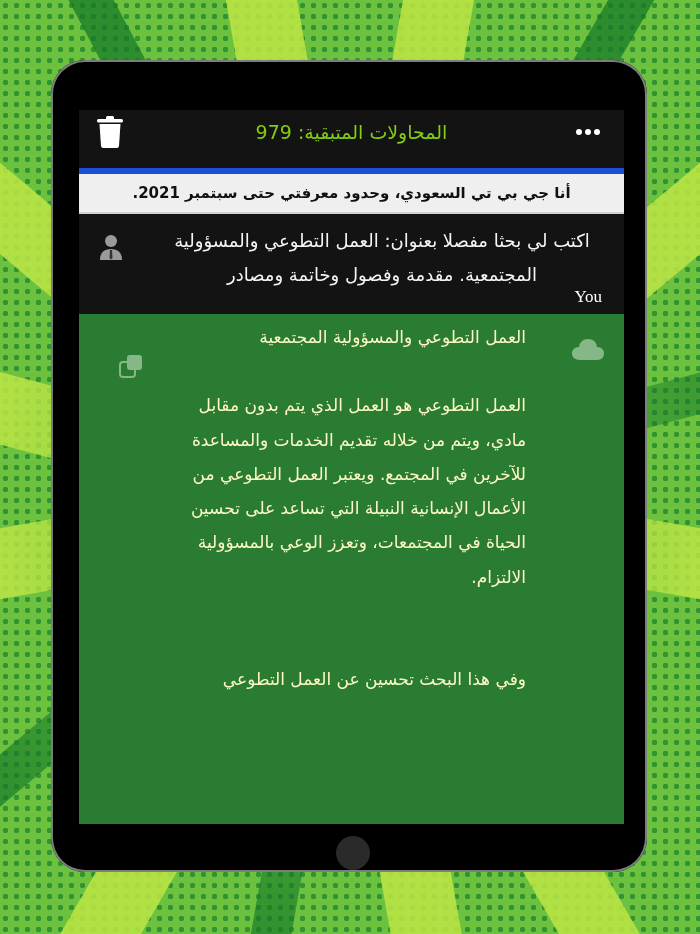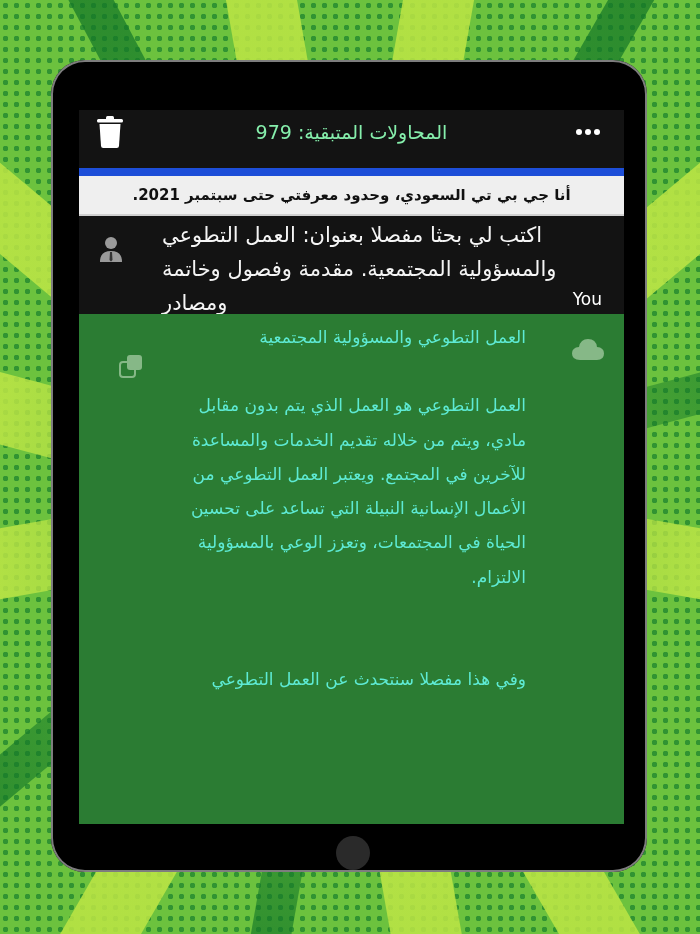--- a/index.html
+++ b/index.html
@@ -33,52 +33,52 @@
     background:#131313; overflow:hidden;
   }
   .topbar {
     height:44px; position:relative; background:#131313;
     display:flex; align-items:center; justify-content:center;
   }
   .trash {
     position:absolute; left:18px; top:6px; width:26px; height:32px;
   }
   .title {
-    color:#86efac; font-size:19px; direction:rtl;
+    color:#84cc16; font-size:19px; direction:rtl;
   }
   .more {
     position:absolute; right:24px; top:19px; display:flex; gap:3px;
   }
   .more span { width:6px; height:6px; border-radius:50%; background:#fff; display:block; }
   .notice {
     margin-top:14px; height:38px; background:#efefef;
-    border-top:8px solid #1d4ed8; border-bottom:2px solid #d0d0d0;
+    border-top:6px solid #1d4ed8; border-bottom:2px solid #d0d0d0;
     display:flex; align-items:center; justify-content:center;
     color:#111; font-weight:bold; font-size:15px; direction:rtl;
   }
   .user-msg {
     position:relative; height:106px; background:#131313;
   }
   .user-avatar { position:absolute; left:20px; top:20px; width:24px; height:26px; }
   .user-text {
-    position:absolute; right:22px; top:2px; width:440px;
-    color:#f5f5f5; font-size:21px; line-height:34px; direction:rtl; text-align:left;
+    position:absolute; right:22px; top:10px; width:440px;
+    color:#f5f5f5; font-size:18px; line-height:34px; direction:rtl; text-align:center;
   }
   .user-name {
-    position:absolute; right:22px; top:73px; color:#fff; font-size:17px;
+    position:absolute; right:22px; top:73px; color:#fff; font-size:17px;font-family:Liberation Serif, serif;
   }
   .bot-msg {
     position:absolute; left:0; top:204px; width:545px; height:520px;
     background:#2b7c33; overflow:hidden;
   }
   .cloud { position:absolute; right:20px; top:24px; width:32px; height:22px; }
   .copy { position:absolute; left:40px; top:40px; width:24px; height:24px; }
   .bot-text {
     position:absolute; right:98px; top:6px; width:340px;
-    color:#5eead4; font-size:17px; line-height:34.3px; direction:rtl; text-align:right;
+    color:#fef9c3; font-size:17px; line-height:34.3px; direction:rtl; text-align:right;
   }
   .bot-text p { margin:0; }
   .bot-text .gap { height:34px; }
   .home-btn {
     position:absolute; left:336px; top:836px; width:34px; height:34px;
     border-radius:50%; background:#2a2a2a;
   }
 </style>
 </head>
 <body>
@@ -137,18 +137,18 @@
     <svg class="copy" viewBox="0 0 24 24">
       <rect x="1" y="8" width="15" height="15" rx="3" fill="none" stroke="#86b887" stroke-width="2"></rect>
       <rect x="8" y="1" width="15" height="15" rx="3" fill="#86b887"></rect>
     </svg>
     <div class="bot-text">
       <p>العمل التطوعي والمسؤولية المجتمعية</p>
       <div class="gap"></div>
       <p>العمل التطوعي هو العمل الذي يتم بدون مقابل مادي، ويتم من خلاله تقديم الخدمات والمساعدة للآخرين في المجتمع. ويعتبر العمل التطوعي من الأعمال الإنسانية النبيلة التي تساعد على تحسين الحياة في المجتمعات، وتعزز الوعي بالمسؤولية الالتزام.</p>
       <div class="gap"></div>
       <div class="gap"></div>
-      <p>وفي هذا مفصلا سنتحدث عن العمل التطوعي</p>
+      <p>وفي هذا البحث تحسين عن العمل التطوعي</p>
     </div>
   </div>
 </div>
 
 <div class="home-btn"></div>
 
 </body></html>

